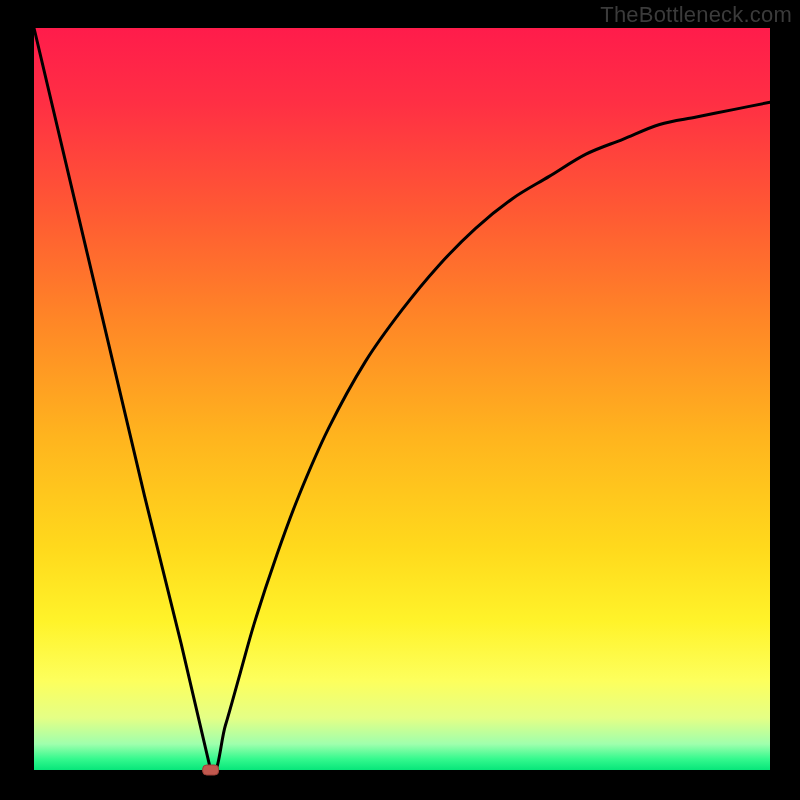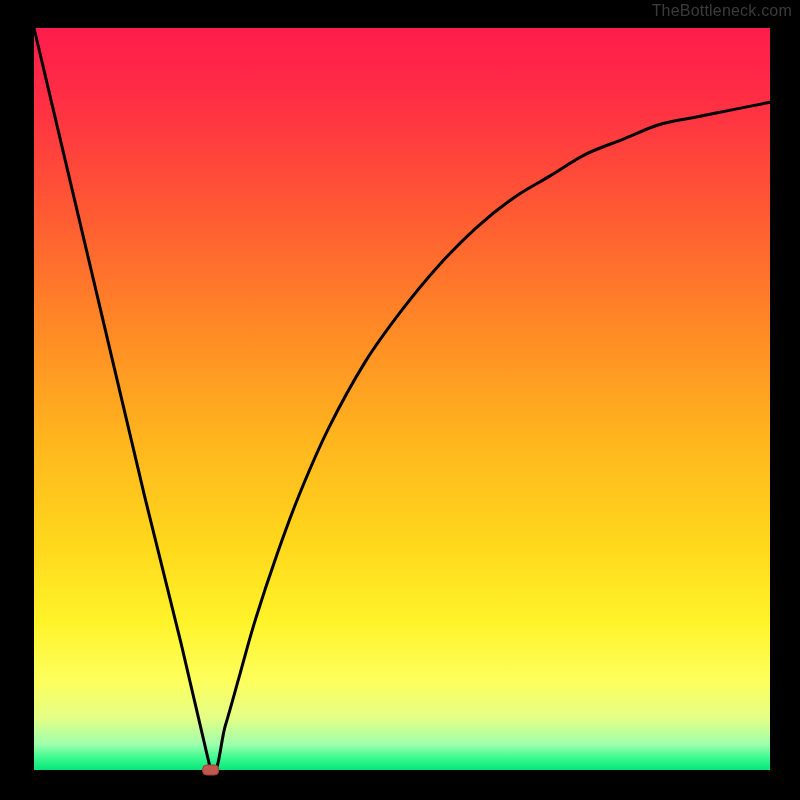--- a/index.html
+++ b/index.html
@@ -15,21 +15,21 @@
     position: relative;
     width: 800px;
     height: 800px;
     background: #000;
   }
   .watermark {
     position: absolute;
     top: 2px;
     right: 8px;
     color: #3b3b3b;
-    font-size: 16px;
+    font-size: 22px;
     font-weight: 500;
     letter-spacing: 0.2px;
     z-index: 10;
     user-select: none;
   }
   svg {
     position: absolute;
     top: 0;
     left: 0;
   }

